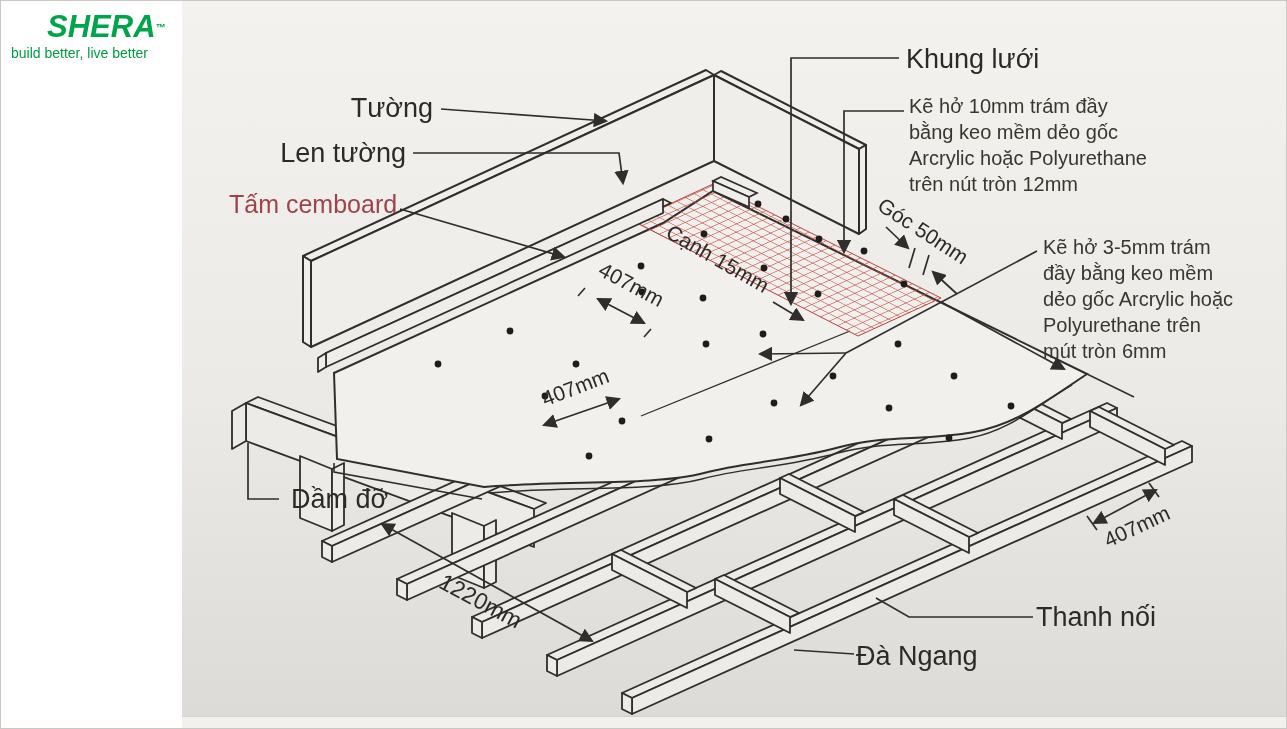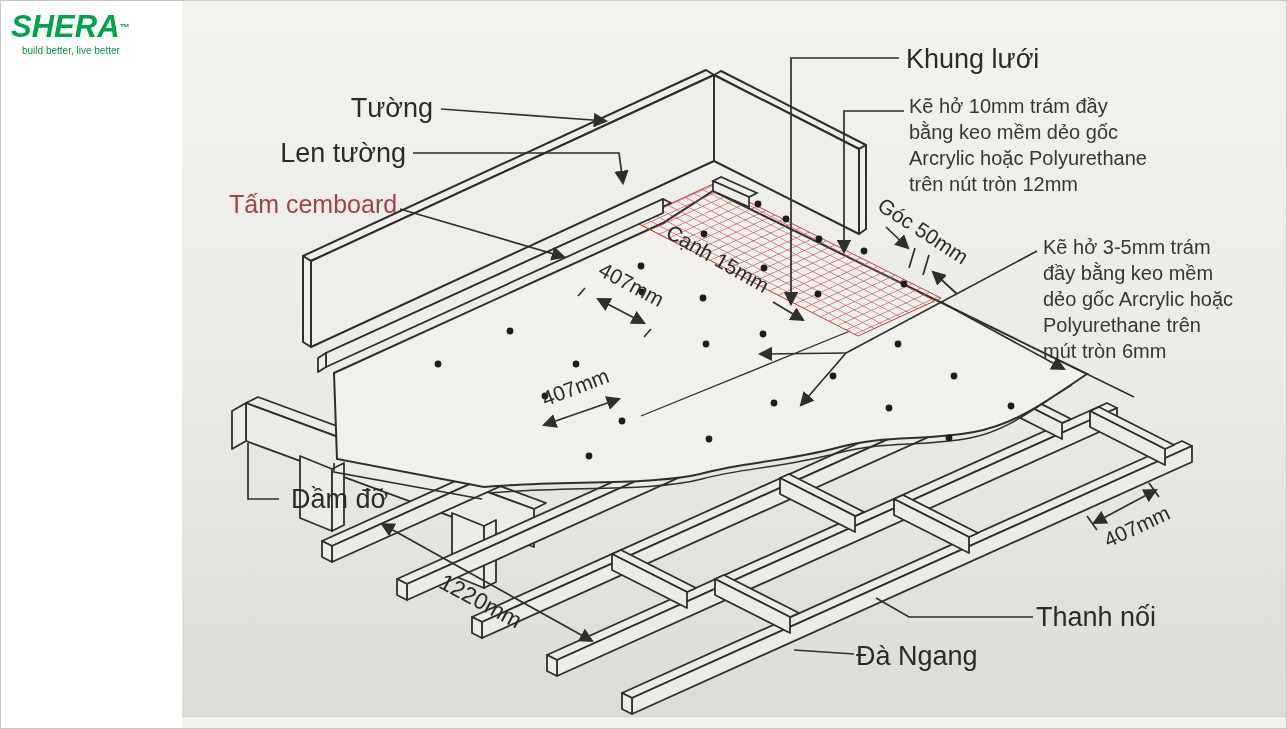--- a/index.html
+++ b/index.html
@@ -8,25 +8,25 @@
     background:#ffffff;border:1px solid #c9c8c4;overflow:hidden;
     font-family:"Liberation Sans", sans-serif;
   }
   .sidebar{
     position:absolute;left:0;top:0;width:181px;height:100%;
     background:#ffffff;z-index:3;
   }
   .logo{position:absolute;left:10px;top:8px;white-space:nowrap;}
   .logo .word{
     font-size:31px;font-weight:bold;font-style:italic;
-    color:#00A44A;letter-spacing:0px;
+    color:#00A44A;letter-spacing:0px;margin-left:36px;
   }
   .logo .tm{font-size:10px;font-weight:bold;color:#00A44A;vertical-align:super;}
   .tagline{
-    position:absolute;left:21px;top:44px;font-size:10px;color:#009B45;
+    position:absolute;left:10px;top:44px;font-size:14px;color:#009B45;
     white-space:nowrap;
   }
   .canvas{
     position:absolute;left:181px;top:0;width:1104px;height:715px;
     background:linear-gradient(180deg,#f3f2ef 0%,#ebeae6 55%,#dcdbd7 100%);
   }
   .bottomstrip{
     position:absolute;left:181px;top:715px;width:1104px;height:12px;
     background:#f2f1ee;border-top:1px solid #d3d2ce;
   }

